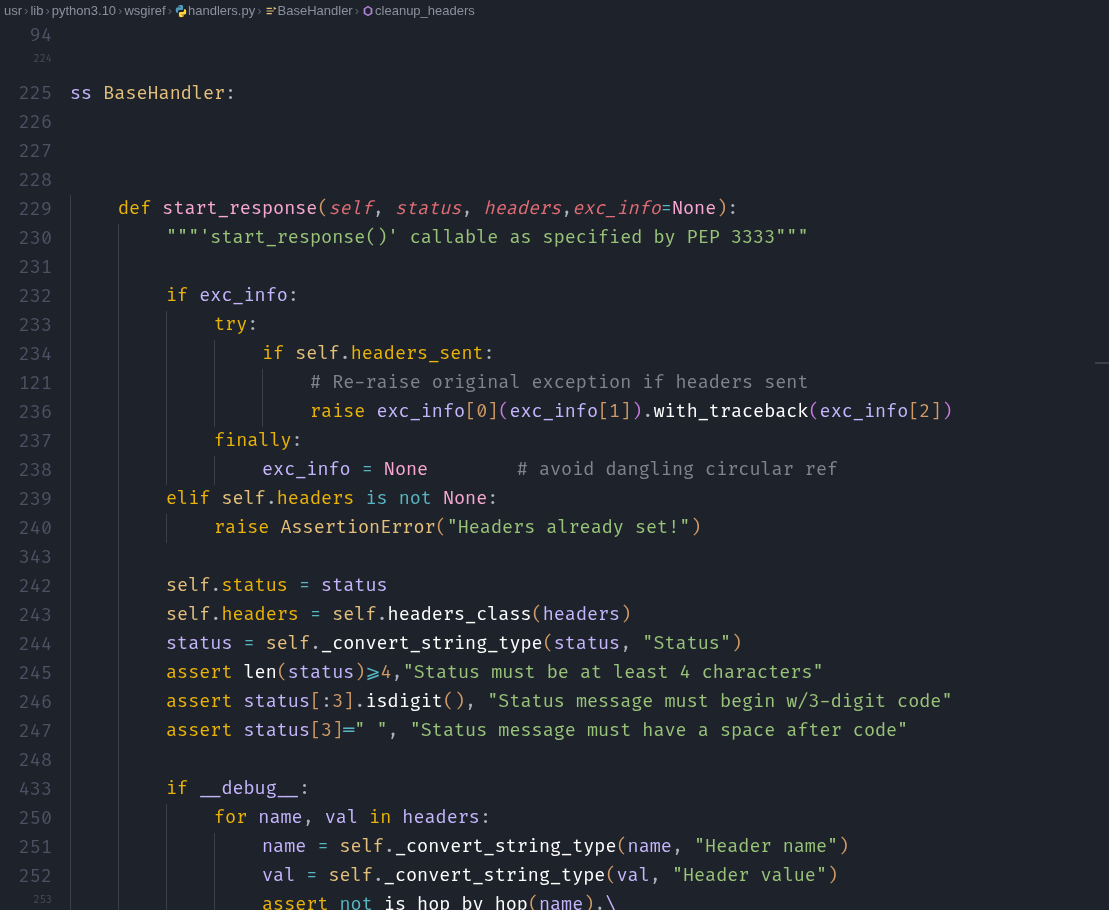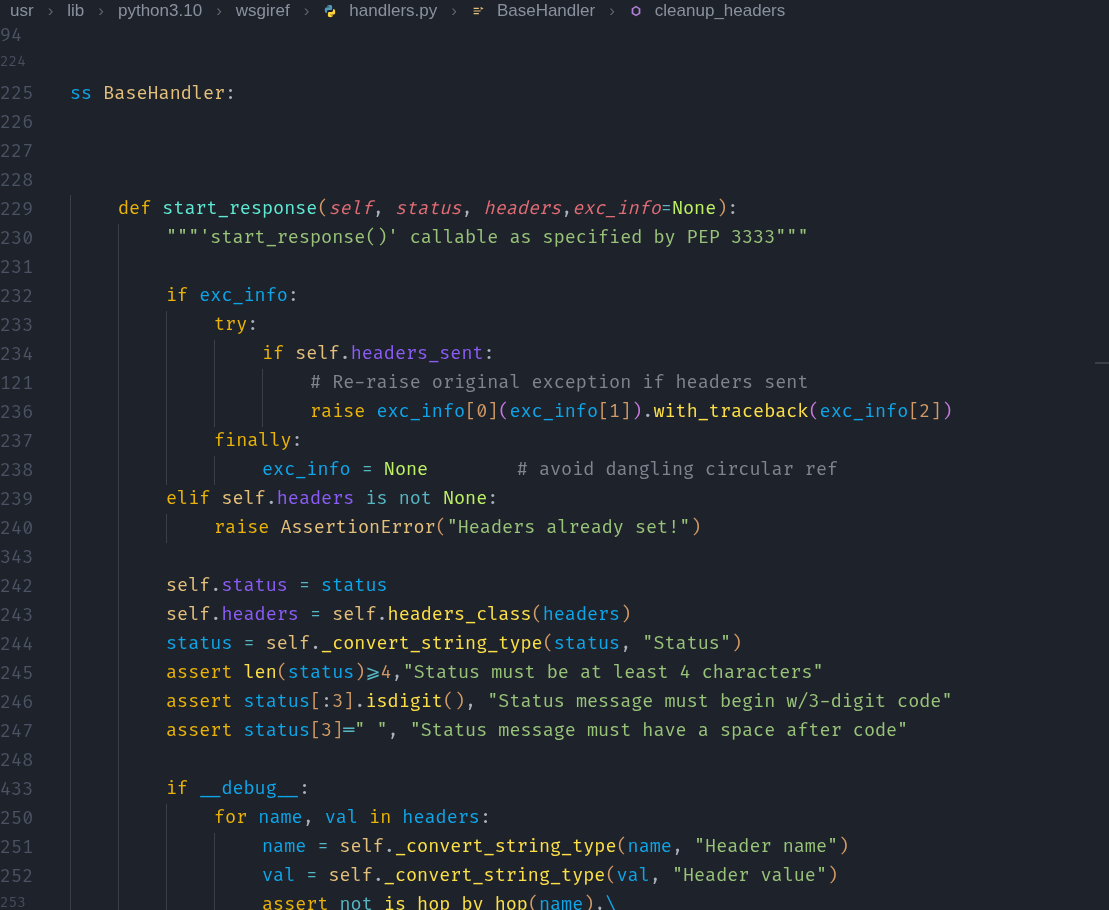--- a/index.html
+++ b/index.html
@@ -11,80 +11,80 @@
     line-height: 1.6;
     overflow: hidden;
     width: 1109px;
     height: 910px;
     position: relative;
   }
 
   .breadcrumb {
     display: flex;
     align-items: center;
-    padding: 2px 10px;
-    font-size: 17px;
+    padding: 2px 4px;
+    font-size: 13px;
     color: #8a919e;
     font-family: -apple-system, BlinkMacSystemFont, 'Segoe UI', sans-serif;
     background: #1e222a;
     height: 22px;
-    gap: 12px;
+    gap: 0;
   }
   .breadcrumb .sep { color: #5c6370; padding: 0 2px; }
   .breadcrumb .crumb { white-space: nowrap; }
   .breadcrumb svg { width: 14px; height: 14px; flex-shrink:0; }
   .ic-py { color:#519aba; }
 
   .editor {
     display: flex;
     height: calc(910px - 22px);
     overflow: hidden;
   }
   .gutter {
     width: 70px;
-    text-align: left;
+    text-align: right;
     padding-right: 18px;
     color: #4b5263;
     user-select: none;
     flex-shrink: 0;
   }
   .gutter .ln { height: 29px; }
   .code {
     flex: 1;
     white-space: pre;
     position: relative;
   }
   .code-line { height: 29px; display: flex; align-items: center; }
   .sticky {
     background: #1e222a;
     border-bottom: 0px solid #2c313a;
   }
-  .lno-small { font-size:14px; opacity:.9; }
+  .lno-small { font-size:10px; opacity:.9; }
 
   
   .ig { display:inline-block; width: 12px; border-left:1px solid #3b4048; height:29px; vertical-align:top; margin-right:0; }
   .sp { display:inline-block; width:12px; }
 
   
   .kw  { color:#eab308; }             
-  .def { color:#5eead4; }
+  .def { color:#f9a8d4; }
   .cls { color:#e5c07b; }             
   .slf { color:#e5c07b; }
-  .var { color:#0ea5e9; }             
+  .var { color:#c4b5fd; }             
   .prm { color:#e06c75; font-style:italic; }
   .str { color:#98c379; }             
   .num { color:#d19a66; }             
   .op  { color:#56b6c2; }             
-  .cst { color:#bef264; }             
+  .cst { color:#f9a8d4; }             
   .cmt { color:#7f848e; }
   .pn  { color:#abb2bf; }             
   .pn2 { color:#d19a66; }             
   .pn3 { color:#c678dd; }             
-  .attr{ color:#8b5cf6; }             
-  .call{ color:#fde047; }
+  .attr{ color:#eab308; }             
+  .call{ color:#ffffff; }
 
   .scrollbar {
     position:absolute; right:0; top:22px; bottom:0; width:14px;
   }
   .scroll-track-mark { position:absolute; right:0; width:14px; height:2px; background:#3b4048; }
 
 </style>
 </head>
 <body>
 

